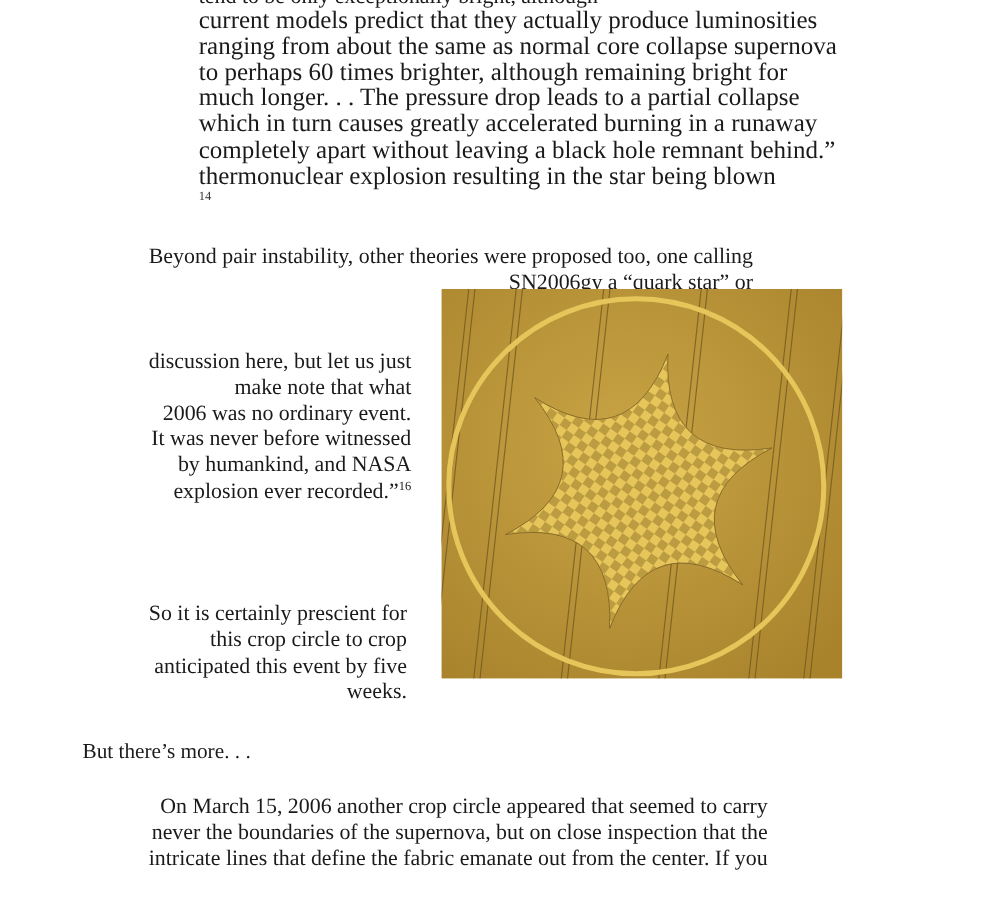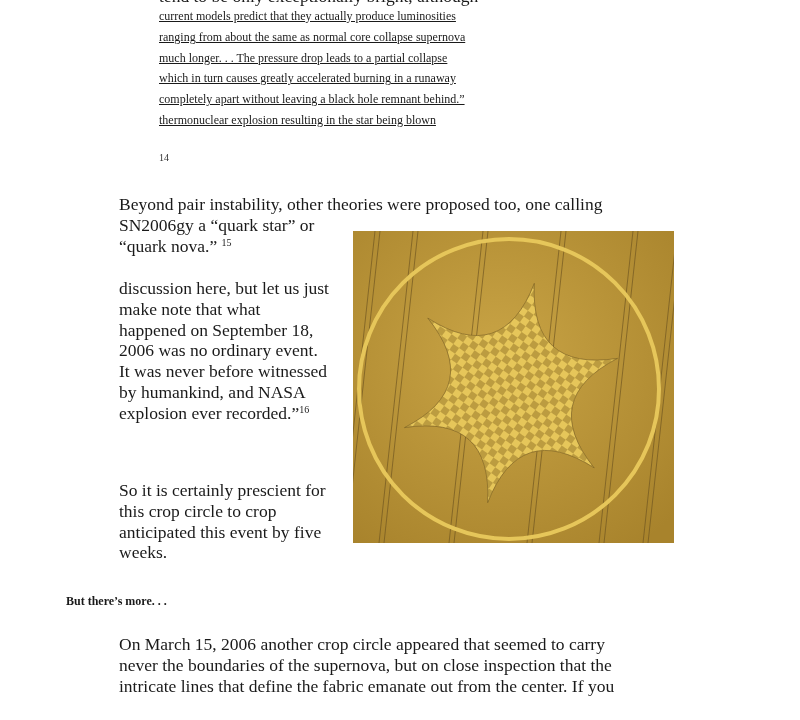--- a/index.html
+++ b/index.html
@@ -7,67 +7,67 @@
     width: 800px; height: 720px; overflow: hidden; position: relative;
     font-family: "Liberation Serif", "DejaVu Serif", serif;
     color: #1a1a1a;
   }
   .clipped-top {
     position: absolute; left: 159px; top: -14px; width: 520px;
     font-size: 17.5px; line-height: 20.8px; white-space: nowrap;
   }
   .blockquote {
     position: absolute; left: 159px; top: 6px; width: 520px;
-    font-size: 12px; line-height: 20.8px; text-decoration: underline;
+    font-size: 20px; line-height: 20.8px;
   }
   .blockquote .line { display: block; white-space: nowrap; }
   .fn-under {
     position: absolute; left: 159px; top: 152px;
     font-size: 10px; line-height: 12px; color: #333;
   }
   .para {
     position: absolute; font-size: 17.5px; line-height: 20.8px;
   }
-  .para .line { display: block; white-space: nowrap; }
+  .para .line { display: block; white-space: nowrap; text-align: right; }
   sup { font-size: 10px; vertical-align: 6px; line-height: 0; }
   .heading {
     position: absolute; left: 66px; top: 590px;
-    font-weight: bold; font-size: 12px; line-height: 22px;
+    font-weight: normal; font-size: 17px; line-height: 22px;
   }
   .figure {
     position: absolute; left: 353px; top: 231px; width: 321px; height: 312px;
     overflow: hidden;
   }
   .figure svg { display: block; }
 </style>
 </head>
 <body>
 
 <div class="clipped-top">tend to be only exceptionally bright, although</div>
 
 <div class="blockquote">
   <span class="line">current models predict that they actually produce luminosities</span>
   <span class="line">ranging from about the same as normal core collapse supernova</span>
+  <span class="line">to perhaps 60 times brighter, although remaining bright for</span>
   <span class="line">much longer. . . The pressure drop leads to a partial collapse</span>
   <span class="line">which in turn causes greatly accelerated burning in a runaway</span>
   <span class="line">completely apart without leaving a black hole remnant behind.”</span>
   <span class="line">thermonuclear explosion resulting in the star being blown</span>
 </div>
 <div class="fn-under">14</div>
 
 <div class="para" style="left:119px; top:194px;">
   <span class="line">Beyond pair instability, other theories were proposed too, one calling</span>
   <span class="line">SN2006gy a “quark star” or</span>
   <span class="line"><span>“quark nova.”</span> <sup>15</sup></span>
 </div>
 
 <div class="para" style="left:119px; top:278px;">
   <span class="line">discussion here, but let us just</span>
   <span class="line">make note that what</span>
-  <span class="line">happened on September 18,</span>
   <span class="line">2006 was no ordinary event.</span>
   <span class="line">It was never before witnessed</span>
   <span class="line">by humankind, and NASA</span>
   <span class="line"><span>explosion ever recorded.”</span><sup>16</sup></span>
 </div>
 
 <div class="para" style="left:119px; top:480px;">
   <span class="line">So it is certainly prescient for</span>
   <span class="line">this crop circle to crop</span>
   <span class="line">anticipated this event by five</span>

